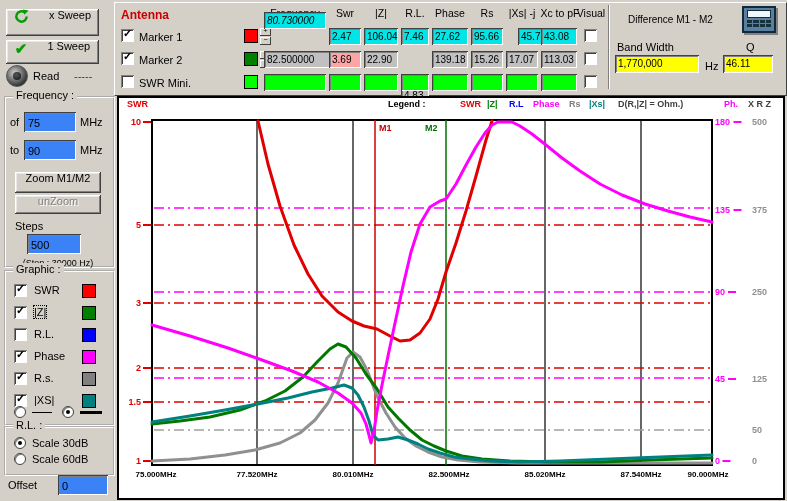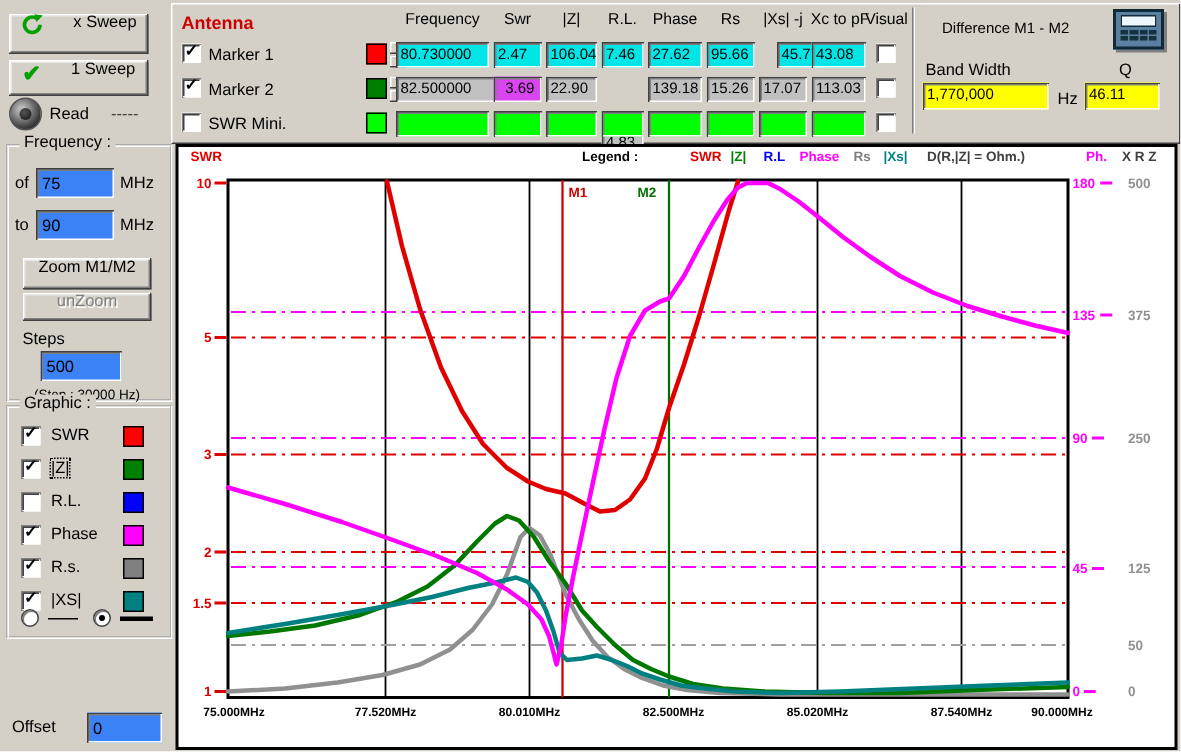--- a/index.html
+++ b/index.html
@@ -112,20 +112,27 @@
     <div class="cb on" style="left:8px;top:122px"></div>
     <span class="lab" style="left:28px;top:122px">|XS|</span>
     <div class="swatch" style="left: 76px; top: 122px; background: rgb(0, 128, 128);"></div>
 
     <div class="radio" style="left:8px;top:134px"></div>
     <div class="line-sample" style="left:26px;top:140px;width:20px;height:1px"></div>
     <div class="radio on" style="left:56px;top:134px"></div>
     <div class="line-sample" style="left:74px;top:139px;width:22px;height:3px"></div>
   </div>
 
+  <div class="group" style="left:4px;top:426px;width:107px;height:46px">
+    <span class="gt">R.L. :</span>
+    <div class="radio on" style="left:8px;top:9px"></div>
+    <span class="lab" style="left:26px;top:9px">Scale 30dB</span>
+    <div class="radio" style="left:8px;top:25px"></div>
+    <span class="lab" style="left:26px;top:25px">Scale 60dB</span>
+  </div>
 
   <span class="lab" style="left:8px;top:479px">Offset</span>
   <input class="inp" style="left: 58px; top: 475px; width: 50px;" value="0">
 
   <div id="top-strip"></div>
   <span class="lab" id="antenna-label" style="left:121px;top:8px">Antenna</span>
 
   <span class="hdr" style="left:264px;width:62px">Frequency</span>
   <span class="hdr" style="left:329px;width:32px">Swr</span>
   <span class="hdr" style="left:364px;width:34px">|Z|</span>
@@ -136,39 +143,39 @@
   <span class="hdr" style="left:538px;width:44px">Xc to pF</span>
   <span class="hdr" style="left:566px;width:50px">Visual</span>
 
   <div class="cb on" style="left:121px;top:29px"></div>
   <span class="lab" style="left:139px;top:31px">Marker 1</span>
   <div class="swatch" style="left: 244px; top: 29px; background: rgb(255, 0, 0);"></div>
   <div class="spin" style="left:260px;top:28px">
       <div class="sp">+</div>
       <div class="sp">−</div>
     </div>
-  <span class="fld" style="left: 264px; top: 28px; width: 62px; background: rgb(0, 229, 229);">80.730000</span>
+  <span class="fld" style="left: 264px; top: 12px; width: 62px; background: rgb(0, 229, 229); font-style: italic;">80.730000</span>
   <span class="fld" style="left: 329px; top: 28px; width: 32px; background: rgb(0, 229, 229);">2.47</span>
   <span class="fld" style="left: 364px; top: 28px; width: 34px; background: rgb(0, 229, 229);">106.04</span>
   <span class="fld" style="left: 401px; top: 28px; width: 28px; background: rgb(0, 229, 229);">7.46</span>
   <span class="fld" style="left: 432px; top: 28px; width: 36px; background: rgb(0, 229, 229);">27.62</span>
   <span class="fld" style="left: 471px; top: 28px; width: 32px; background: rgb(0, 229, 229);">95.66</span>
   <span class="fld" style="left: 506px; top: 28px; width: 32px; background: rgb(0, 229, 229); margin-left: 12px;">45.77</span>
   <span class="fld" style="left: 541px; top: 28px; width: 36px; background: rgb(0, 229, 229);">43.08</span>
   <div class="cb" style="left:584px;top:29px"></div>
 
   <div class="cb on" style="left:121px;top:52px"></div>
   <span class="lab" style="left:139px;top:54px">Marker 2</span>
   <div class="swatch" style="left: 244px; top: 52px; background: rgb(0, 128, 0);"></div>
   <div class="spin" style="left:260px;top:51px">
       <div class="sp">+</div>
       <div class="sp">−</div>
     </div>
   <span class="fld" style="left: 264px; top: 51px; width: 74px; background: rgb(192, 192, 192);">82.500000</span>
-  <span class="fld" style="left: 329px; top: 51px; width: 32px; background: #d946ef; text-align: center;">3.69</span>
+  <span class="fld" style="left: 329px; top: 51px; width: 32px; background: #fca5a5;">3.69</span>
   <span class="fld" style="left: 364px; top: 51px; width: 34px; background: rgb(192, 192, 192);">22.90</span>
   <span class="fld" style="left: 401px; top: 51px; width: 28px; background: rgb(192, 192, 192); margin-top: 36px;">4.83</span>
   <span class="fld" style="left: 432px; top: 51px; width: 36px; background: rgb(192, 192, 192);">139.18</span>
   <span class="fld" style="left: 471px; top: 51px; width: 32px; background: rgb(192, 192, 192);">15.26</span>
   <span class="fld" style="left: 506px; top: 51px; width: 32px; background: rgb(192, 192, 192);">17.07</span>
   <span class="fld" style="left: 541px; top: 51px; width: 36px; background: rgb(192, 192, 192);">113.03</span>
   <div class="cb" style="left:584px;top:52px"></div>
 
   <div class="cb" style="left:121px;top:75px"></div>
   <span class="lab" style="left:139px;top:77px">SWR Mini.</span>

